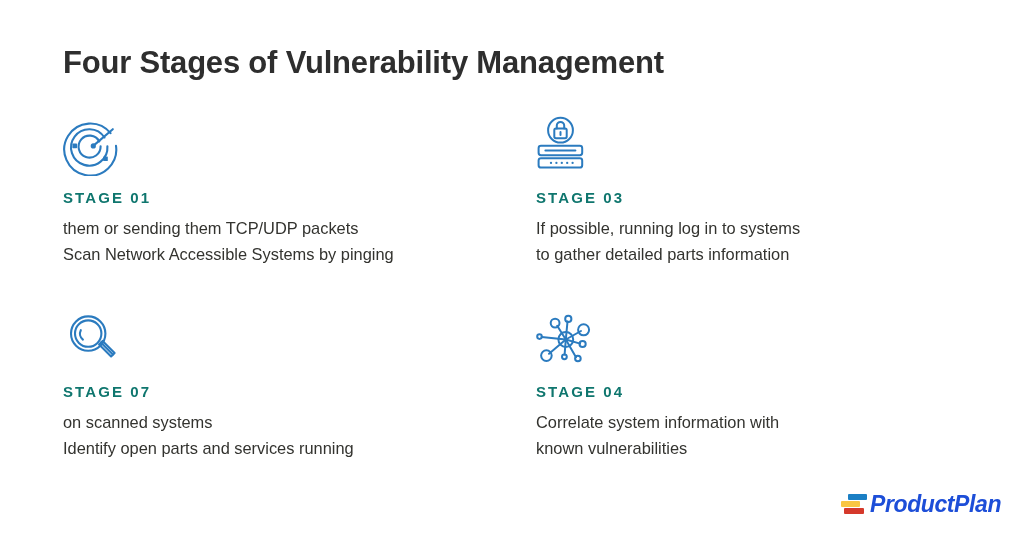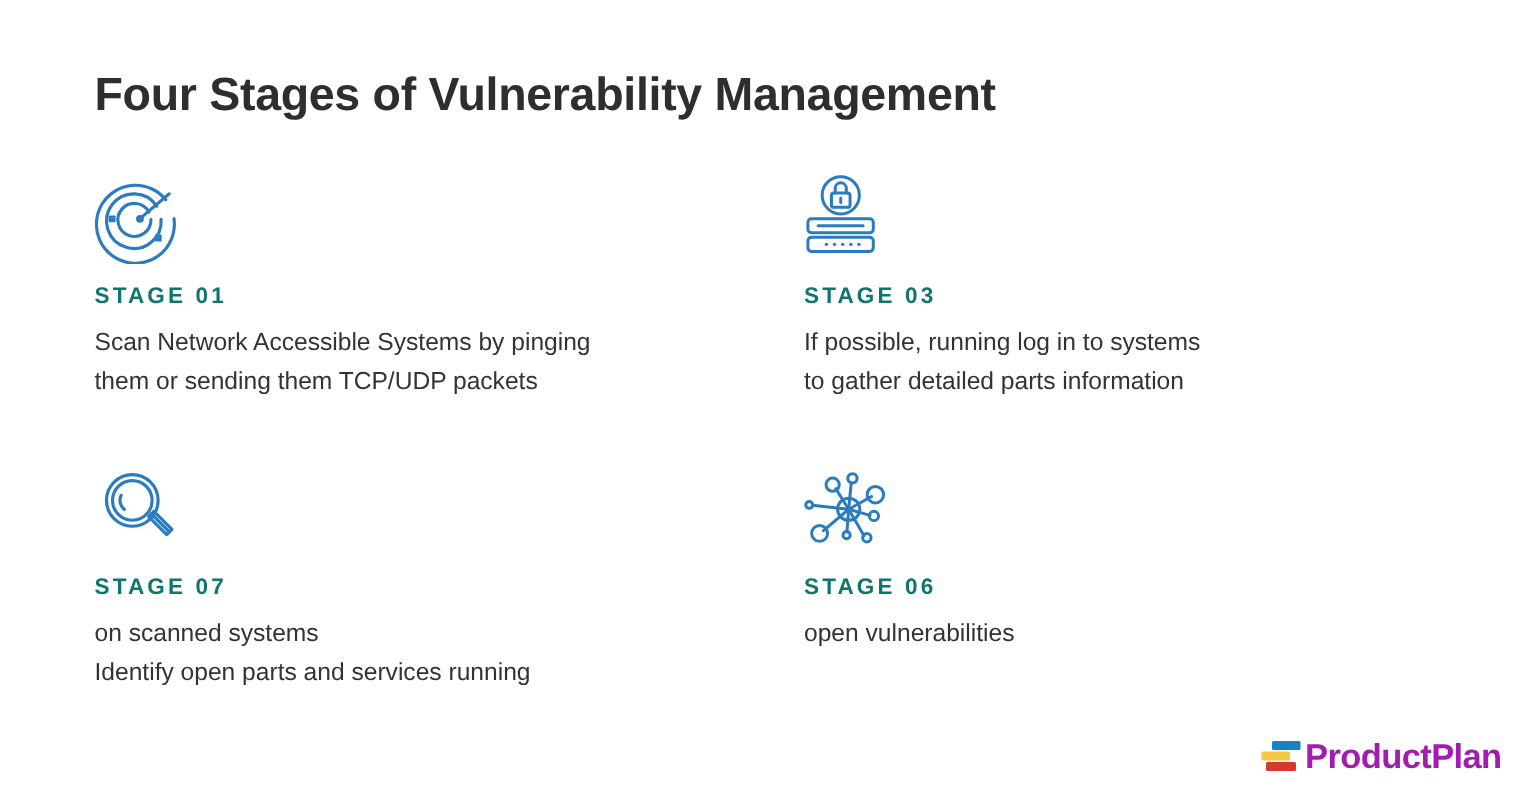--- a/index.html
+++ b/index.html
@@ -96,23 +96,24 @@
     position: absolute;
     height: 6px;
     border-radius: 1px;
   }
   .logo-bar-1 { top: 2px;  left: 7px;  width: 19px; background: #1b7fc4; }
   .logo-bar-2 { top: 9px;  left: 0px;  width: 19px; background: #f9c642; }
   .logo-bar-3 { top: 16px; left: 3px;  width: 20px; background: #d5392b; }
   .logo-text {
     font-size: 23px;
     font-weight: bold;
-    color: #a21caf;
+    color: #1d4ed8;
     letter-spacing: -0.4px;
     line-height: 1;
+    font-style: italic;
   }
 </style>
 </head>
 <body>
 
 <div class="page">
 
   <div class="page-title">Four Stages of Vulnerability Management</div>
 
   <div class="grid">
@@ -124,22 +125,22 @@
           <path d="M41.5 21.5 A18.2 18.2 0 1 0 44.4 30.2"></path>
           <path d="M36.3 25.4 A11 11 0 1 0 37.6 30.3"></path>
           <path d="M30.5 29.6 L49.8 13.2"></path>
           <circle cx="30.3" cy="29.9" r="2.6" fill="#2b7bbf" stroke="none"></circle>
           <rect x="9.4" y="27.6" width="4.6" height="4.6" rx="0.6" fill="#2b7bbf" stroke="none"></rect>
           <rect x="40.2" y="40.4" width="4.6" height="4.6" rx="0.6" fill="#2b7bbf" stroke="none"></rect>
         </svg>
       </span>
       <div class="stage-label">STAGE 01</div>
       <div class="stage-body">
+        <span class="ln">them or sending them TCP/UDP packets</span>
         <span class="ln">Scan Network Accessible Systems by pinging</span>
-        <span class="ln">them or sending them TCP/UDP packets</span>
       </div>
     </div>
 
     <div class="stage stage-col-0 stage-row-1">
       <span class="stage-icon">
         <svg width="60" height="60" viewBox="0 0 60 60" fill="none" stroke="#2b7bbf" stroke-width="2.1" stroke-linecap="round" stroke-linejoin="round">
           <circle cx="25.2" cy="23.6" r="17.2"></circle>
           <circle cx="25.2" cy="23.6" r="13.2"></circle>
           <path d="M17.8 20.2 A7.6 7.6 0 0 0 19.9 29.6"></path>
           <path d="M36.1 34.4 L39.6 30.9 L51.6 42.9 L48.1 46.4 Z"></path>
@@ -192,23 +193,24 @@
           <circle cx="19.1" cy="13.1" r="4.4"></circle>
           <circle cx="32.3" cy="8.9" r="3.1"></circle>
           <circle cx="47.6" cy="19.8" r="5.5"></circle>
           <circle cx="3.5" cy="26.6" r="2.3"></circle>
           <circle cx="46.6" cy="34.0" r="3.1"></circle>
           <circle cx="10.4" cy="45.6" r="5.3"></circle>
           <circle cx="28.4" cy="46.8" r="2.4"></circle>
           <circle cx="41.9" cy="48.5" r="2.8"></circle>
         </svg>
       </span>
-      <div class="stage-label">STAGE 06</div>
-      <div class="stage-body">
-        <span class="ln">open vulnerabilities</span>
+      <div class="stage-label">STAGE 04</div>
+      <div class="stage-body">
+        <span class="ln">Correlate system information with</span>
+        <span class="ln">known vulnerabilities</span>
       </div>
     </div>
 
   </div>
 
   <div class="logo">
     <span class="logo-mark">
       <span class="logo-bar logo-bar-1"></span>
       <span class="logo-bar logo-bar-2"></span>
       <span class="logo-bar logo-bar-3"></span>

